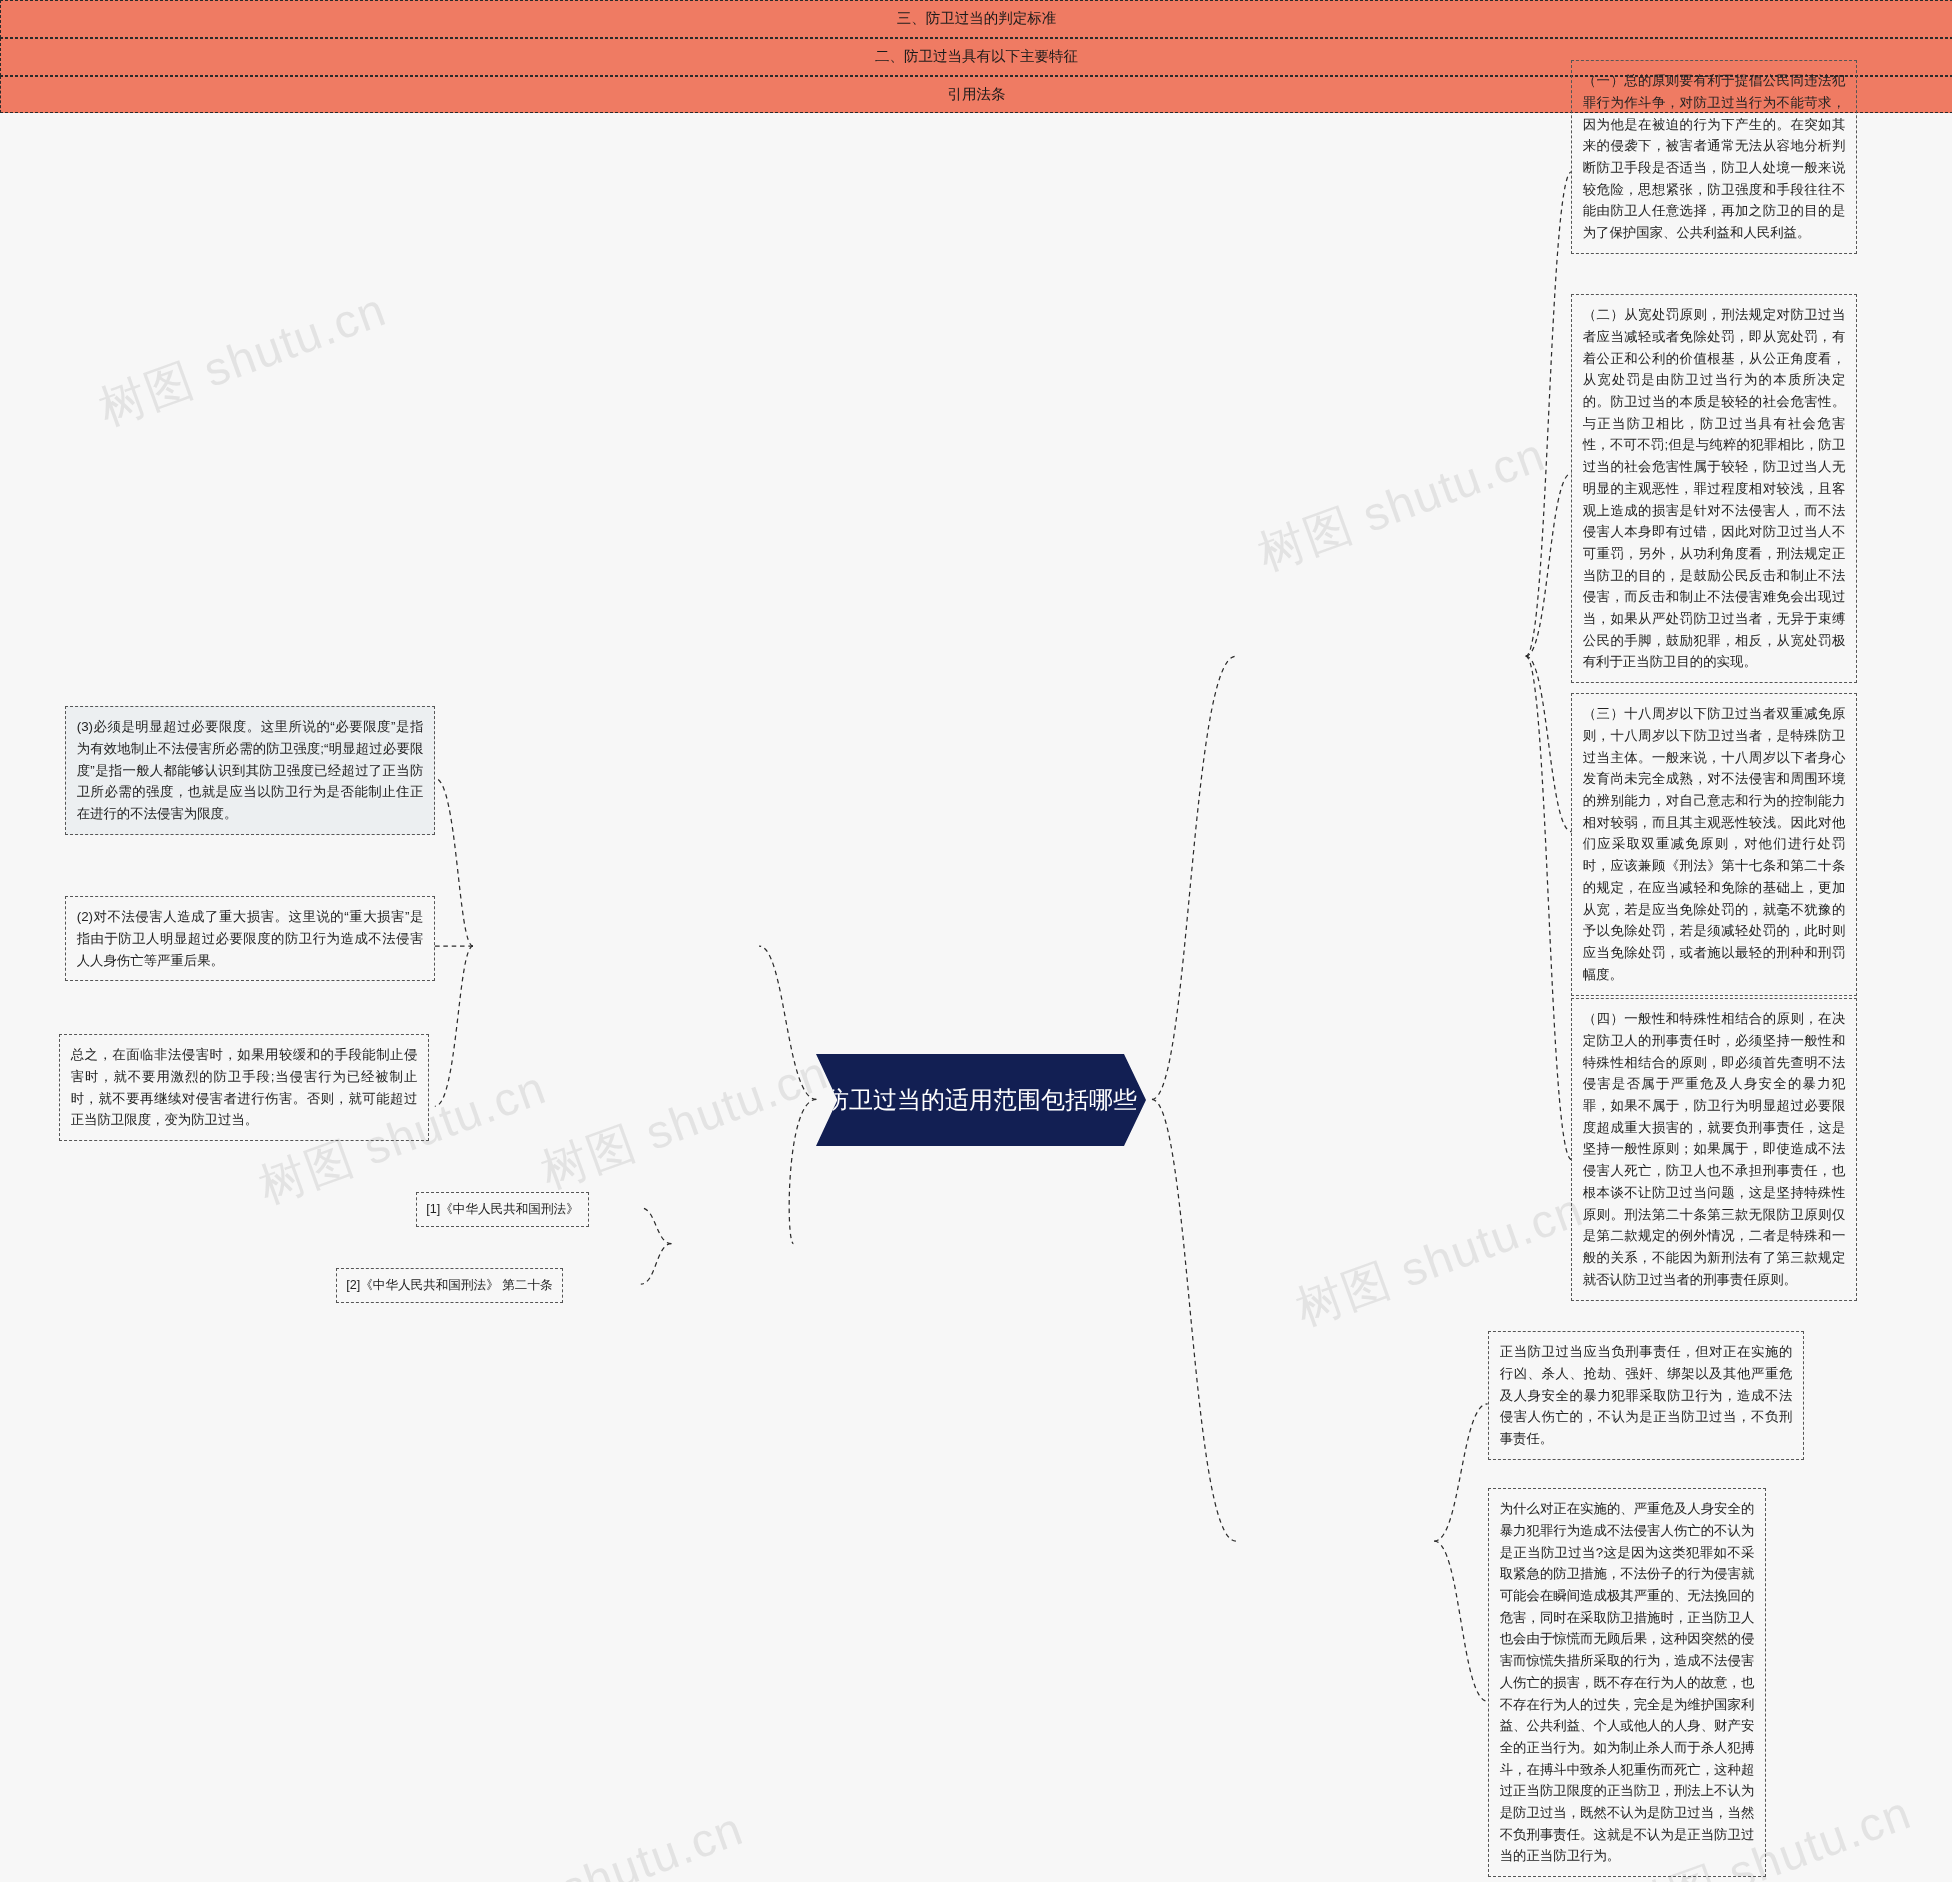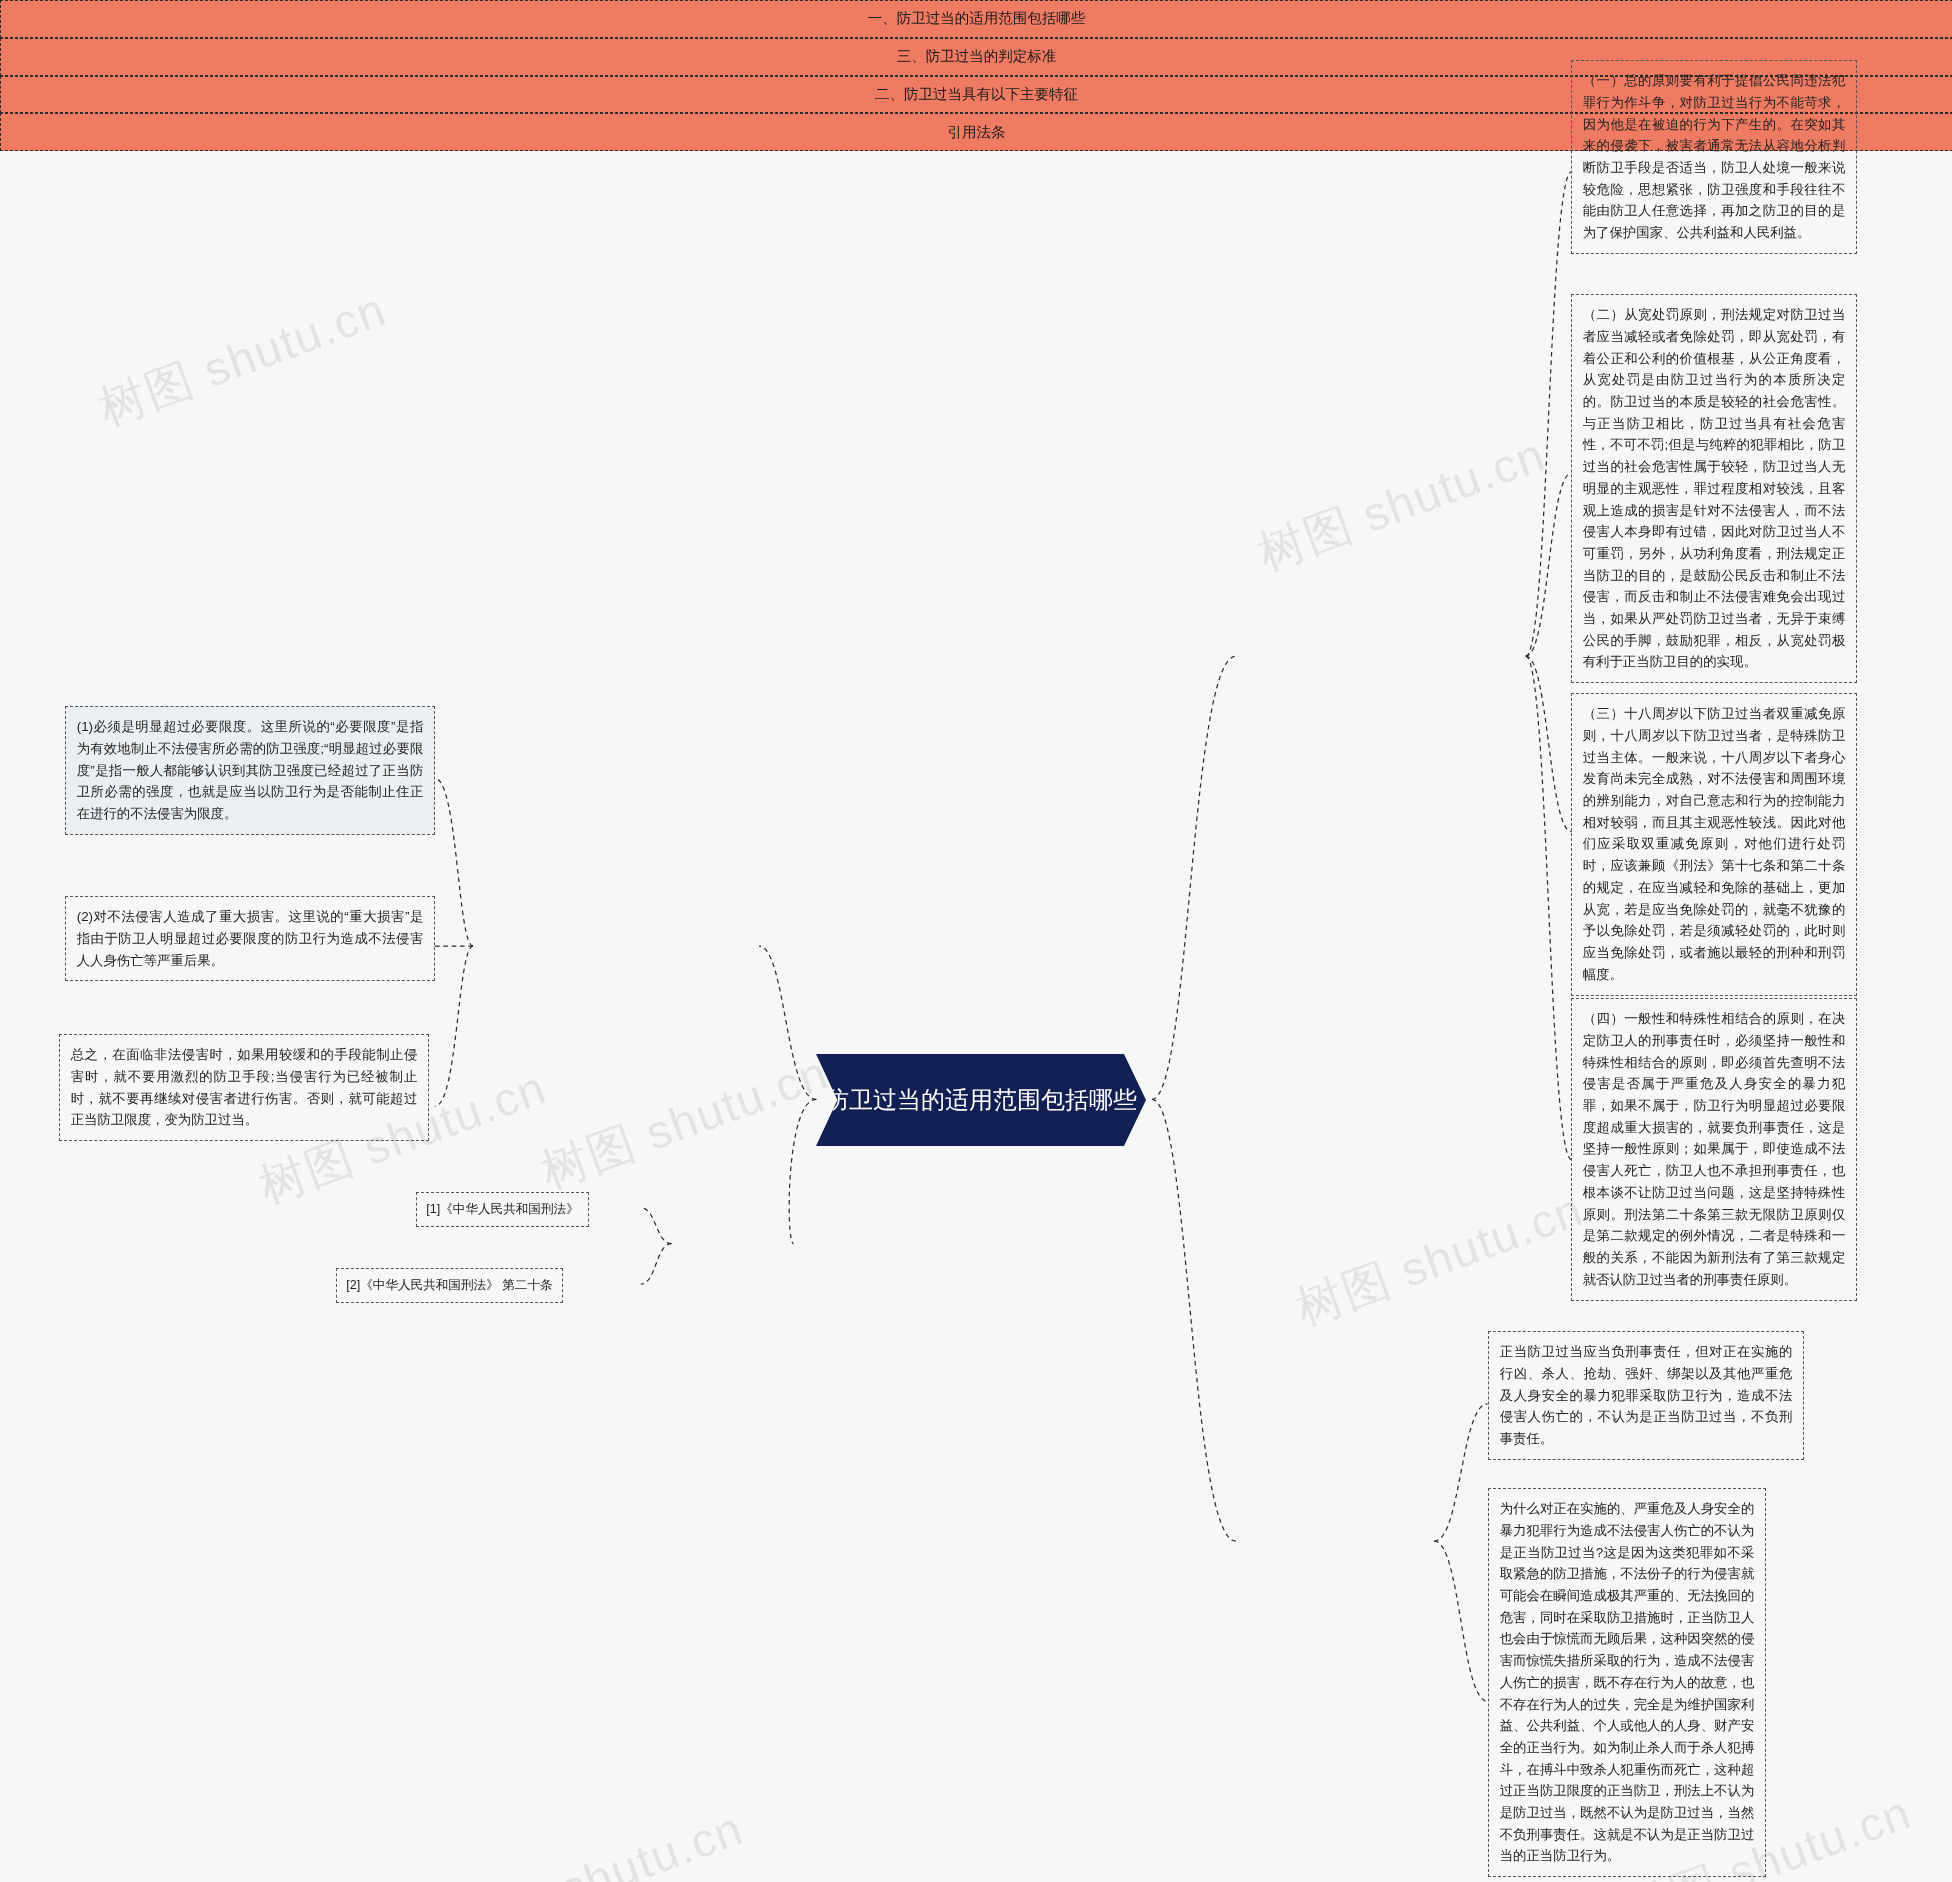--- a/index.html
+++ b/index.html
@@ -119,23 +119,20 @@
   <div class="wm" style="left:534px; top:1091px;">树图 shutu.cn</div>
   <div class="wm" style="left:1251px; top:473px;">树图 shutu.cn</div>
   <div class="wm" style="left:1289px; top:1228px;">树图 shutu.cn</div>
   <div class="wm" style="left:1617px; top:1831px;">树图 shutu.cn</div>
   <div class="wm" style="left:557px; top:1831px;">shutu.cn</div>
 
   <div class="root" style="left:816px; top:1054px;">
     <span>防卫过当的适用范围包括哪些</span>
   </div>
 
-  <div class="topic" style="left:1236px; top:638px;">
-    <span>一、防卫过当的适用范围包括哪些</span>
-  </div>
 
   <div class="node dashed" style="left:1571px; top:60px; width:286px;">
     <span>（一）总的原则要有利于提倡公民同违法犯罪行为作斗争，对防卫过当行为不能苛求，因为他是在被迫的行为下产生的。在突如其来的侵袭下，被害者通常无法从容地分析判断防卫手段是否适当，防卫人处境一般来说较危险，思想紧张，防卫强度和手段往往不能由防卫人任意选择，再加之防卫的目的是为了保护国家、公共利益和人民利益。</span>
   </div>
   <div class="node dashed" style="left:1571px; top:294px; width:286px;">
     <span>（二）从宽处罚原则，刑法规定对防卫过当者应当减轻或者免除处罚，即从宽处罚，有着公正和公利的价值根基，从公正角度看，从宽处罚是由防卫过当行为的本质所决定的。防卫过当的本质是较轻的社会危害性。与正当防卫相比，防卫过当具有社会危害性，不可不罚;但是与纯粹的犯罪相比，防卫过当的社会危害性属于较轻，防卫过当人无明显的主观恶性，罪过程度相对较浅，且客观上造成的损害是针对不法侵害人，而不法侵害人本身即有过错，因此对防卫过当人不可重罚，另外，从功利角度看，刑法规定正当防卫的目的，是鼓励公民反击和制止不法侵害，而反击和制止不法侵害难免会出现过当，如果从严处罚防卫过当者，无异于束缚公民的手脚，鼓励犯罪，相反，从宽处罚极有利于正当防卫目的的实现。</span>
   </div>
   <div class="node dashed" style="left:1571px; top:693px; width:286px;font-family:Liberation Serif, serif;">
     <span>（三）十八周岁以下防卫过当者双重减免原则，十八周岁以下防卫过当者，是特殊防卫过当主体。一般来说，十八周岁以下者身心发育尚未完全成熟，对不法侵害和周围环境的辨别能力，对自己意志和行为的控制能力相对较弱，而且其主观恶性较浅。因此对他们应采取双重减免原则，对他们进行处罚时，应该兼顾《刑法》第十七条和第二十条的规定，在应当减轻和免除的基础上，更加从宽，若是应当免除处罚的，就毫不犹豫的予以免除处罚，若是须减轻处罚的，此时则应当免除处罚，或者施以最轻的刑种和刑罚幅度。</span>
   </div>
@@ -152,21 +149,21 @@
   </div>
   <div class="node dashed" style="left:1488px; top:1488px; width:278px;">
     <span>为什么对正在实施的、严重危及人身安全的暴力犯罪行为造成不法侵害人伤亡的不认为是正当防卫过当?这是因为这类犯罪如不采取紧急的防卫措施，不法份子的行为侵害就可能会在瞬间造成极其严重的、无法挽回的危害，同时在采取防卫措施时，正当防卫人也会由于惊慌而无顾后果，这种因突然的侵害而惊慌失措所采取的行为，造成不法侵害人伤亡的损害，既不存在行为人的故意，也不存在行为人的过失，完全是为维护国家利益、公共利益、个人或他人的人身、财产安全的正当行为。如为制止杀人而于杀人犯搏斗，在搏斗中致杀人犯重伤而死亡，这种超过正当防卫限度的正当防卫，刑法上不认为是防卫过当，既然不认为是防卫过当，当然不负刑事责任。这就是不认为是正当防卫过当的正当防卫行为。</span>
   </div>
 
   <div class="topic" style="left:467px; top:928px;">
     <span>二、防卫过当具有以下主要特征</span>
   </div>
 
   <div class="node dashed gray-fill" style="left:65px; top:706px; width:370px;">
-    <span>(1)必须是明显超过必要限度。这里所说的“必要限度”是指为有效地制止不法侵害所必需的防卫强度;“明显超过必要限度”是指一般人都能够认识到其防卫强度已经超过了正当防卫所必需的强度，也就是应当以防卫行为是否能制止住正在进行的不法侵害为限度。</span>
+    <span>(3)必须是明显超过必要限度。这里所说的“必要限度”是指为有效地制止不法侵害所必需的防卫强度;“明显超过必要限度”是指一般人都能够认识到其防卫强度已经超过了正当防卫所必需的强度，也就是应当以防卫行为是否能制止住正在进行的不法侵害为限度。</span>
   </div>
   <div class="node dashed" style="left:65px; top:896px; width:370px;">
     <span>(2)对不法侵害人造成了重大损害。这里说的“重大损害”是指由于防卫人明显超过必要限度的防卫行为造成不法侵害人人身伤亡等严重后果。</span>
   </div>
   <div class="node dashed" style="left:59px; top:1034px; width:370px;">
     <span>总之，在面临非法侵害时，如果用较缓和的手段能制止侵害时，就不要用激烈的防卫手段;当侵害行为已经被制止时，就不要再继续对侵害者进行伤害。否则，就可能超过正当防卫限度，变为防卫过当。</span>
   </div>
 
   <div class="topic" style="left:671px; top:1225px;">
     <span>引用法条</span>

